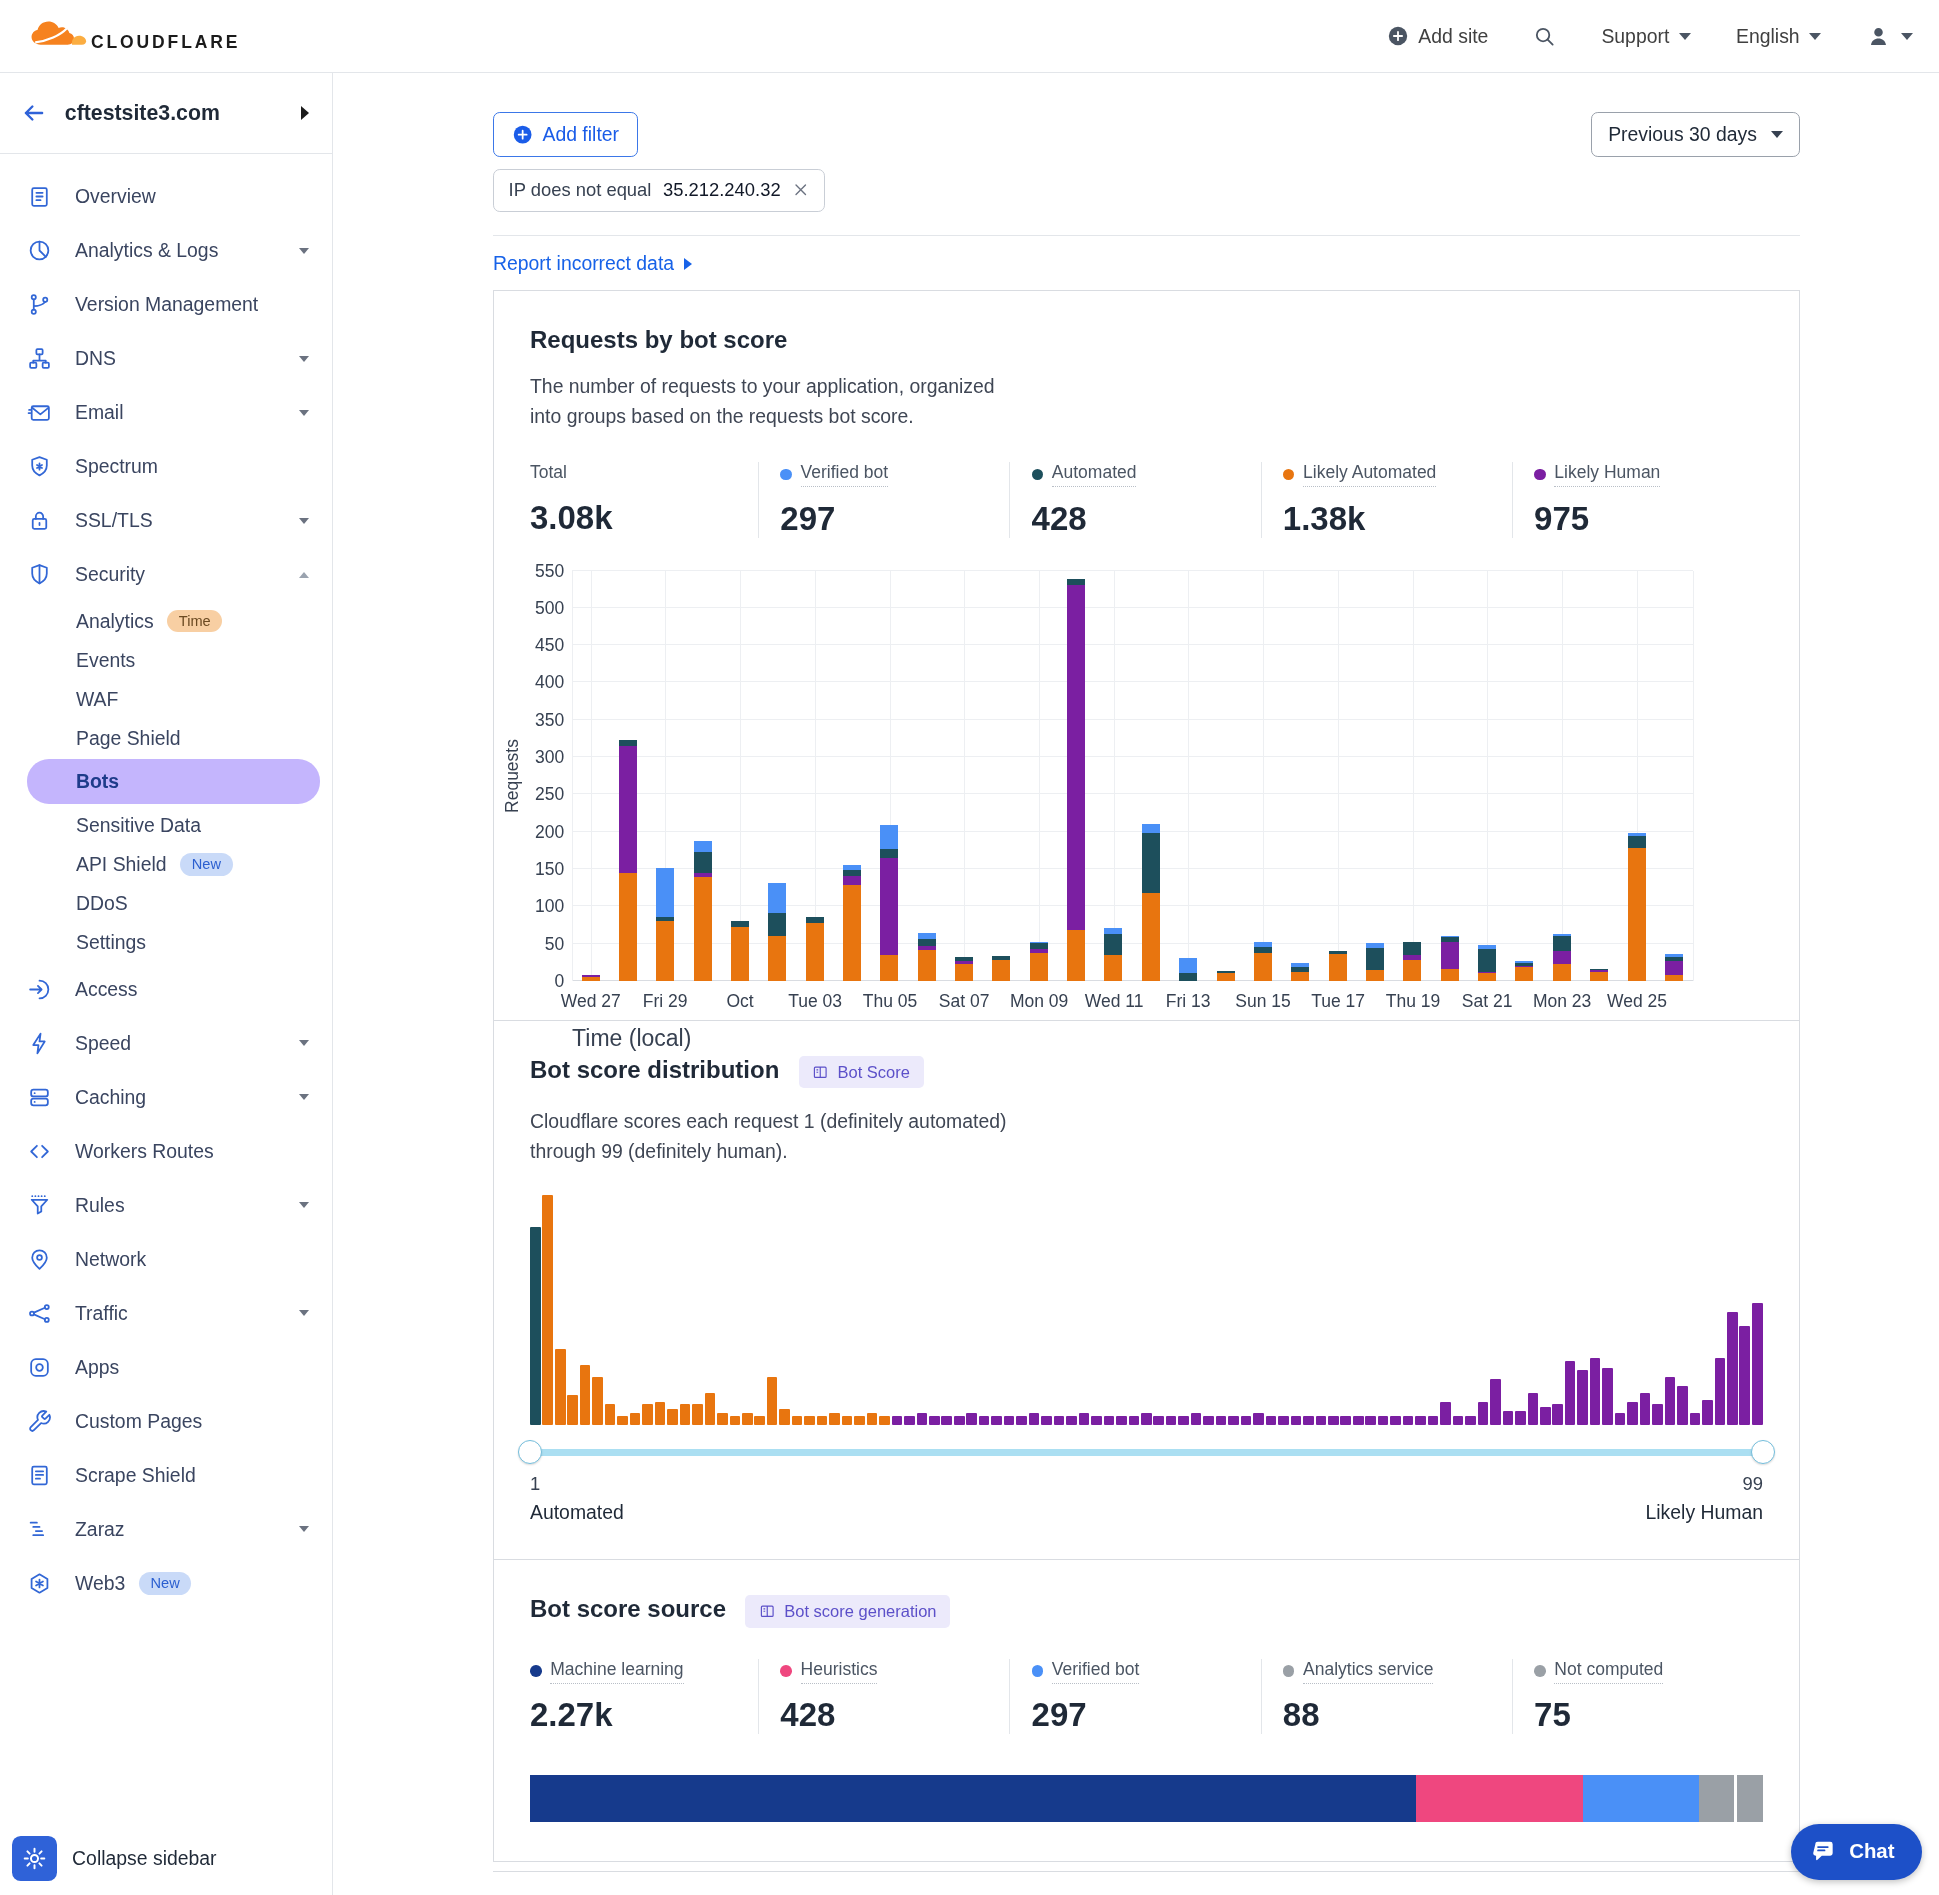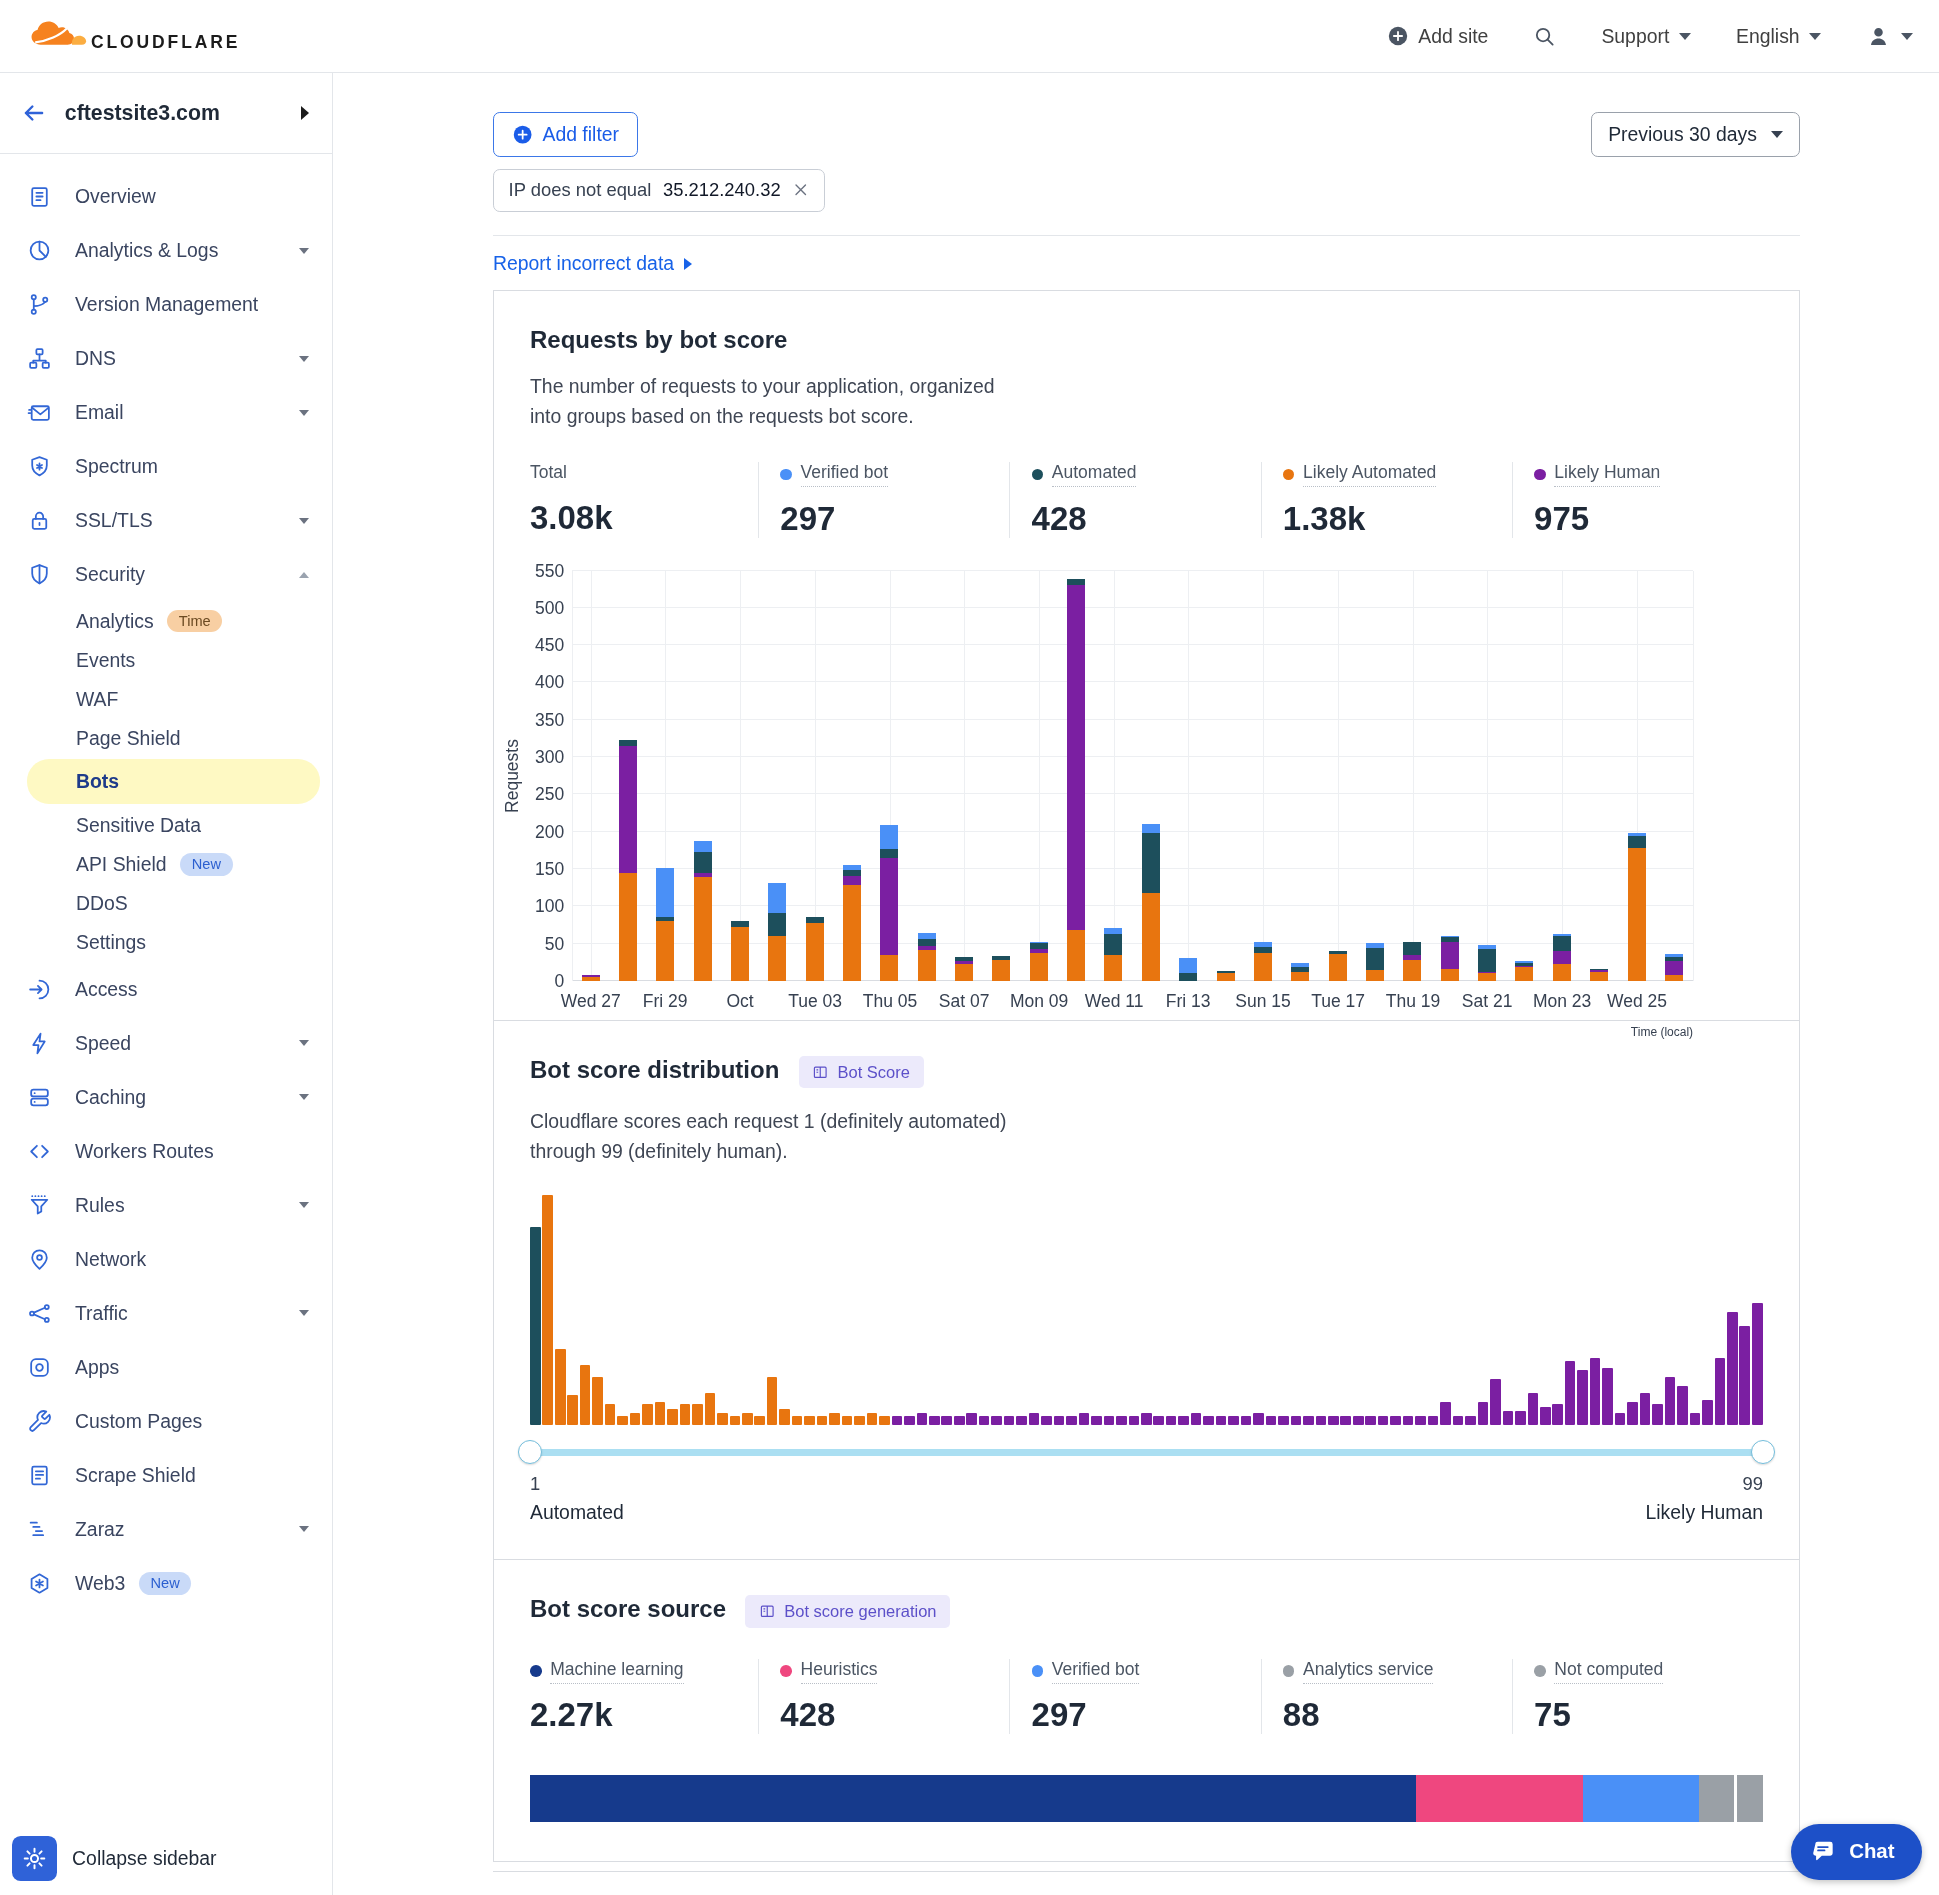--- a/index.html
+++ b/index.html
@@ -32,21 +32,21 @@
   .site-caret { margin-left:auto; width:0; height:0; border-top:7.8px solid transparent;
     border-bottom:7.8px solid transparent; border-left:8.7px solid #1b1b1b; }
   .nav-list { flex:1; padding:15.5px 0 0; overflow:hidden; }
   .nav-item { height:54px; display:flex; align-items:center; padding:0 23px 0 27px;
     font-size:19.4px; color:#3A4560; cursor:pointer; }
   .nav-item .ic { width:25px; height:25px; margin-right:23px; flex:0 0 25px; display:flex; }
   .nav-item .lbl { white-space:nowrap;text-align:center; }
   .nav-item .tail { margin-left:auto; }
   .sub-item { height:39px; display:flex; align-items:center; padding-left:76px;
     font-size:19.4px; color:#3A4560; cursor:pointer; }
-  .sub-item.active { height:45px; margin:1.9px 11.6px 1.9px 27px; padding-left:49px; background:#fef9c3;
+  .sub-item.active { height:45px; margin:1.9px 11.6px 1.9px 27px; padding-left:49px; background:#c4b5fd;
     border-radius:22px; font-weight:700; color:#1E3B8A; }
   .badge { display:inline-block; margin-left:13.6px; padding:2.9px 11.6px 3.9px; border-radius:11.6px;
     font-size:14.6px; font-weight:400; }
   .badge.beta { background:#F8CFA3; color:#6B4A22; }
   .badge.new  { background:#C9DAF8; color:#2B5FD0; }
   .collapse-row { height:64px; display:flex; align-items:center; gap:15.5px; padding:0 11.6px 9.7px; }
   .gear-btn { width:45px; height:45px; border-radius:8.7px; background:#2F62D8; border:none;
     display:flex; align-items:center; justify-content:center; cursor:pointer; }
   .collapse-label { font-size:19.4px; color:#1F2937; cursor:pointer; }
 
@@ -97,21 +97,21 @@
   .y-ticks { width:49px; position:relative; }
   .y-ticks div { position:absolute; right:7.8px; transform:translateY(50%); font-size:17.5px; color:#374151; }
   .plot { position:relative; width:1121px; height:410px; }
   .hline { position:absolute; left:0; right:0; height:1px; background:#EDEFF2; }
   .hline.zero { background:#D9DCE1; }
   .vline { position:absolute; top:0; bottom:0; width:1px; background:#EDEFF2; }
   .bar { position:absolute; width:18.4px; display:flex; flex-direction:column-reverse; bottom:0; }
   .bar div { width:100%; }
   .x-labels { position:absolute; top:420px; left:0; right:0; height:25px; }
   .x-labels div { position:absolute; transform:translateX(-50%); font-size:17.5px; color:#374151; white-space:nowrap; }
-  .x-axis-title { position:absolute; top:454px; left:0; right:0; text-align:right; font-size:12px; color:#374151; }
+  .x-axis-title { position:absolute; top:454px; left:0; right:0; text-align:left; font-size:23px; color:#374151; }
 
   
   .hist { margin-top:29px; height:230px; display:flex; align-items:flex-end; gap:1.9px; }
   .hist div { flex:1; border-radius:1px; }
   .slider { position:relative; height:25px; margin-top:15.5px; }
   .slider .track { position:absolute; left:0; right:0; top:8.7px; height:6.8px; background:#ABDFF2; border-radius:3.9px; }
   .handle { position:absolute; top:0; width:24px; height:24px; border-radius:50%; background:#fff;
     border:1.9px solid #74BEDC; box-shadow:0 1px 1.9px rgba(0,0,0,.15); cursor:pointer; }
   .handle.l { left:-11.6px; } .handle.r { right:-11.6px; }
   .slider-nums { display:flex; justify-content:space-between; margin-top:7.8px; font-size:18.4px; color:#374151; }

